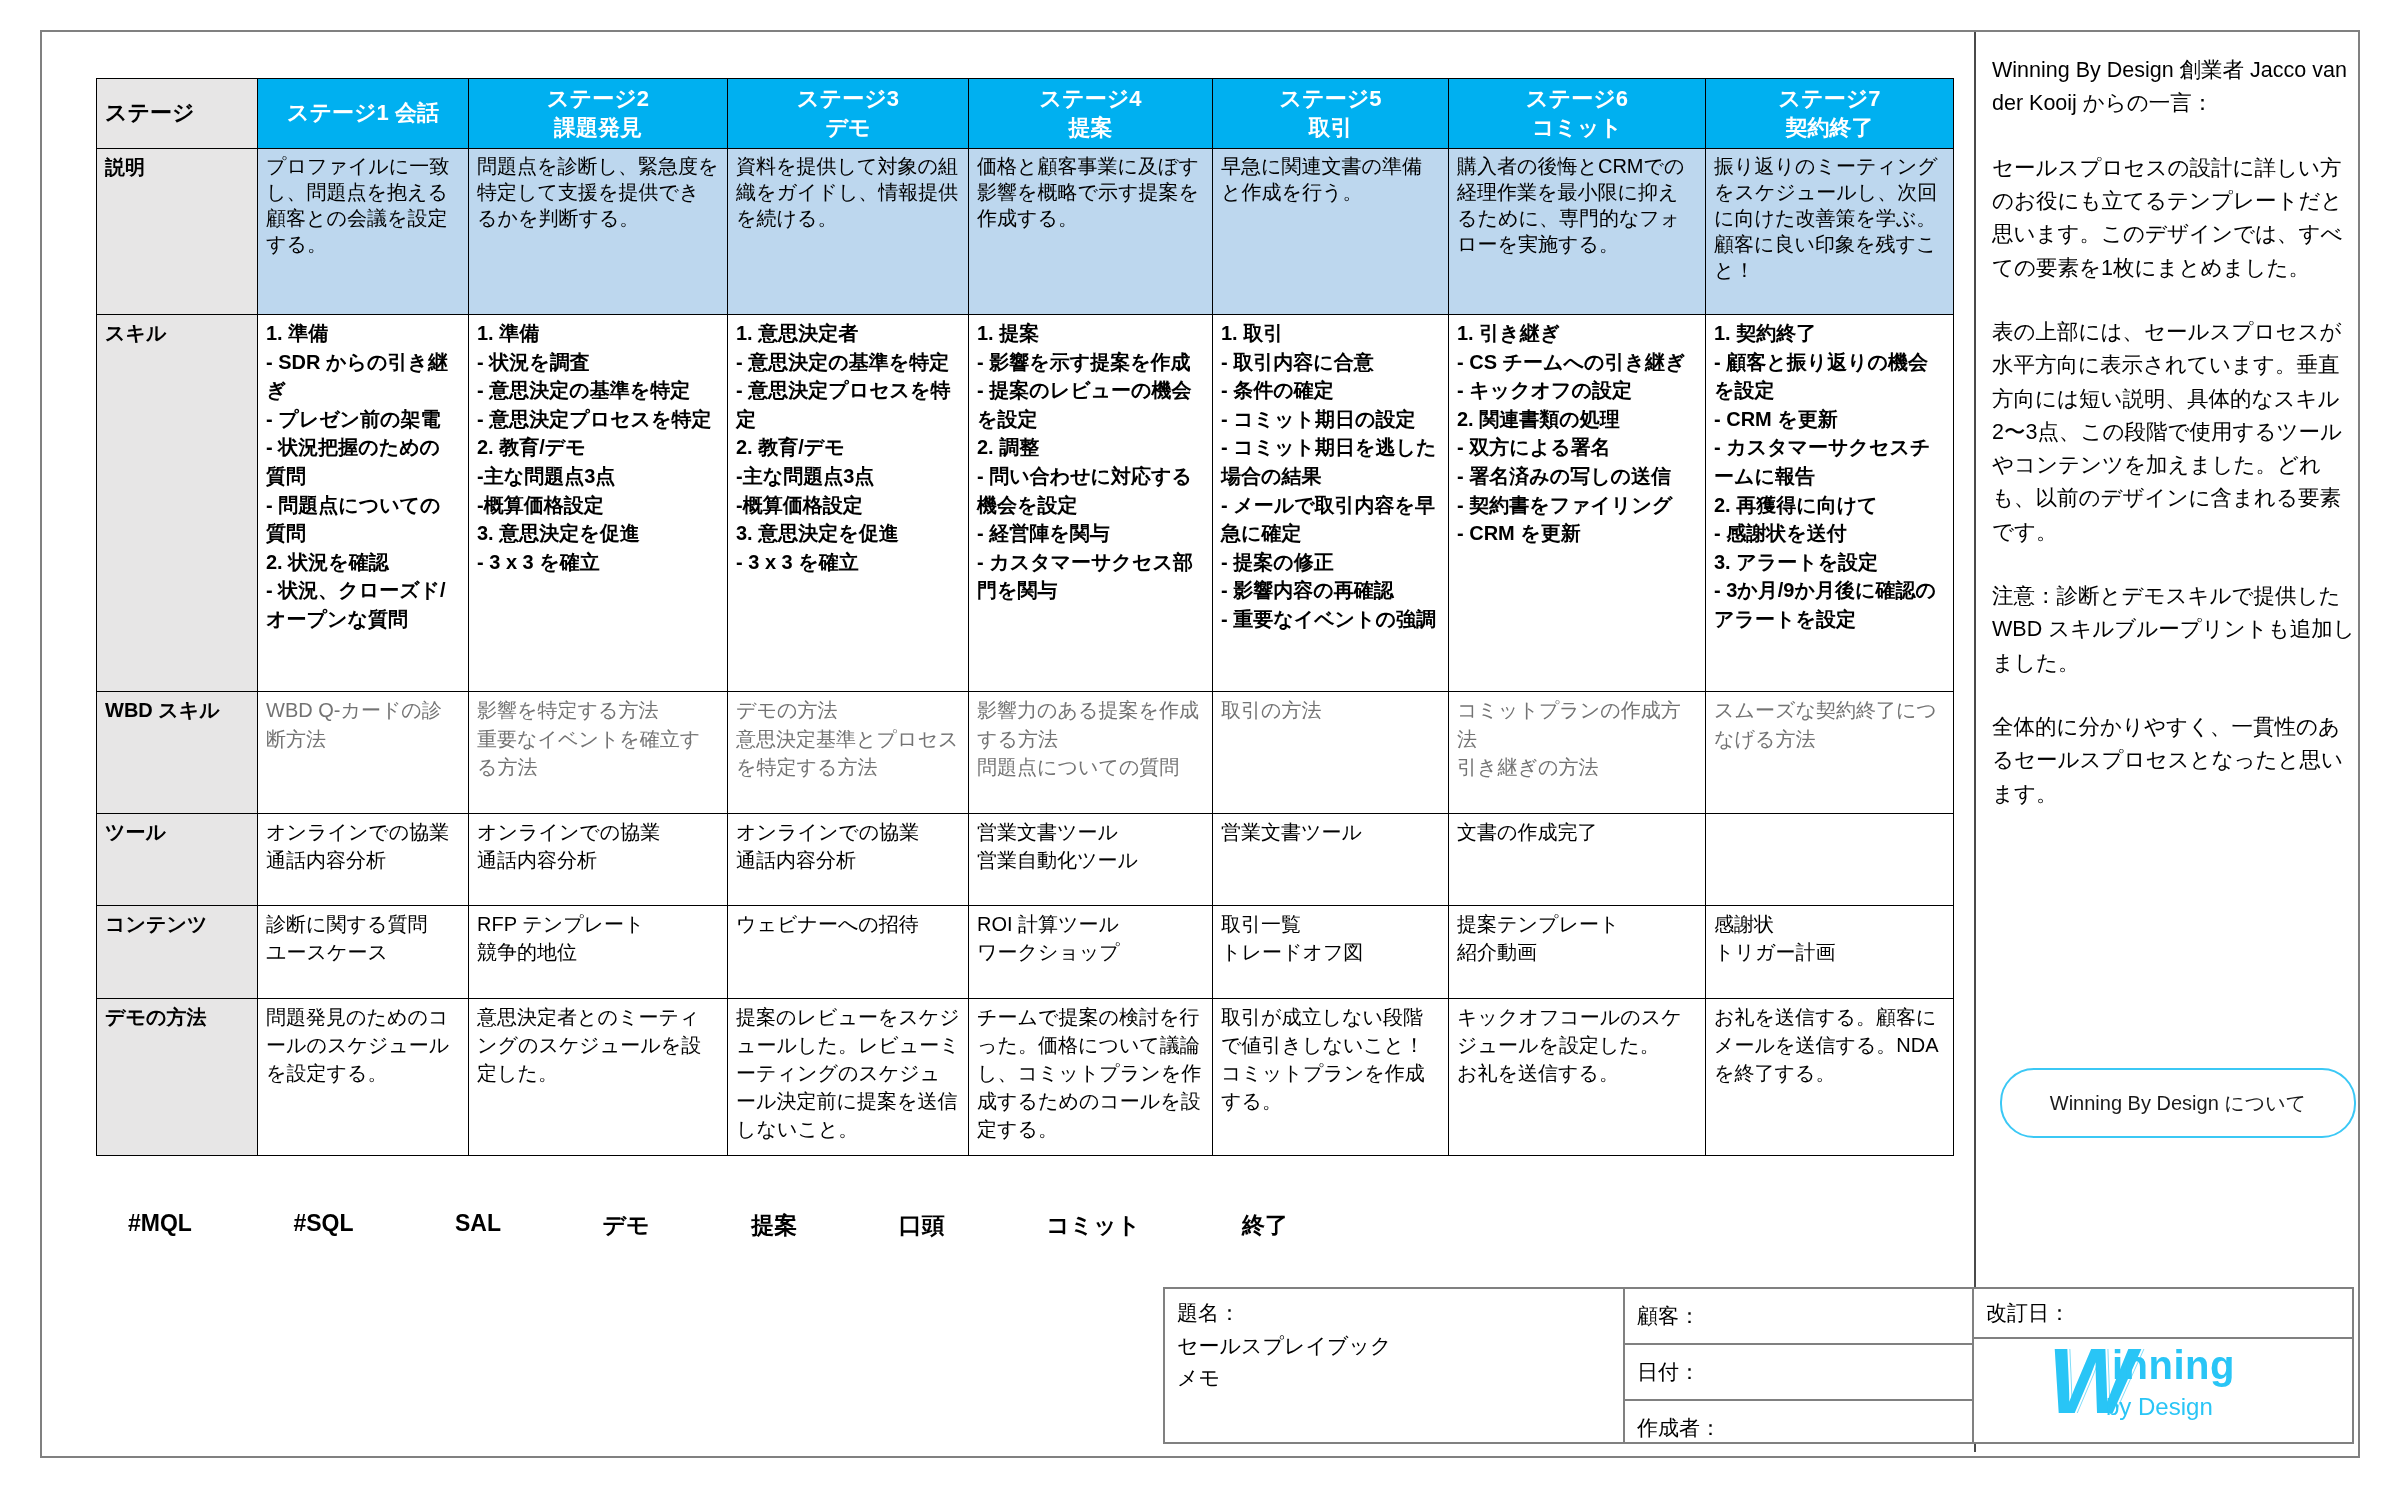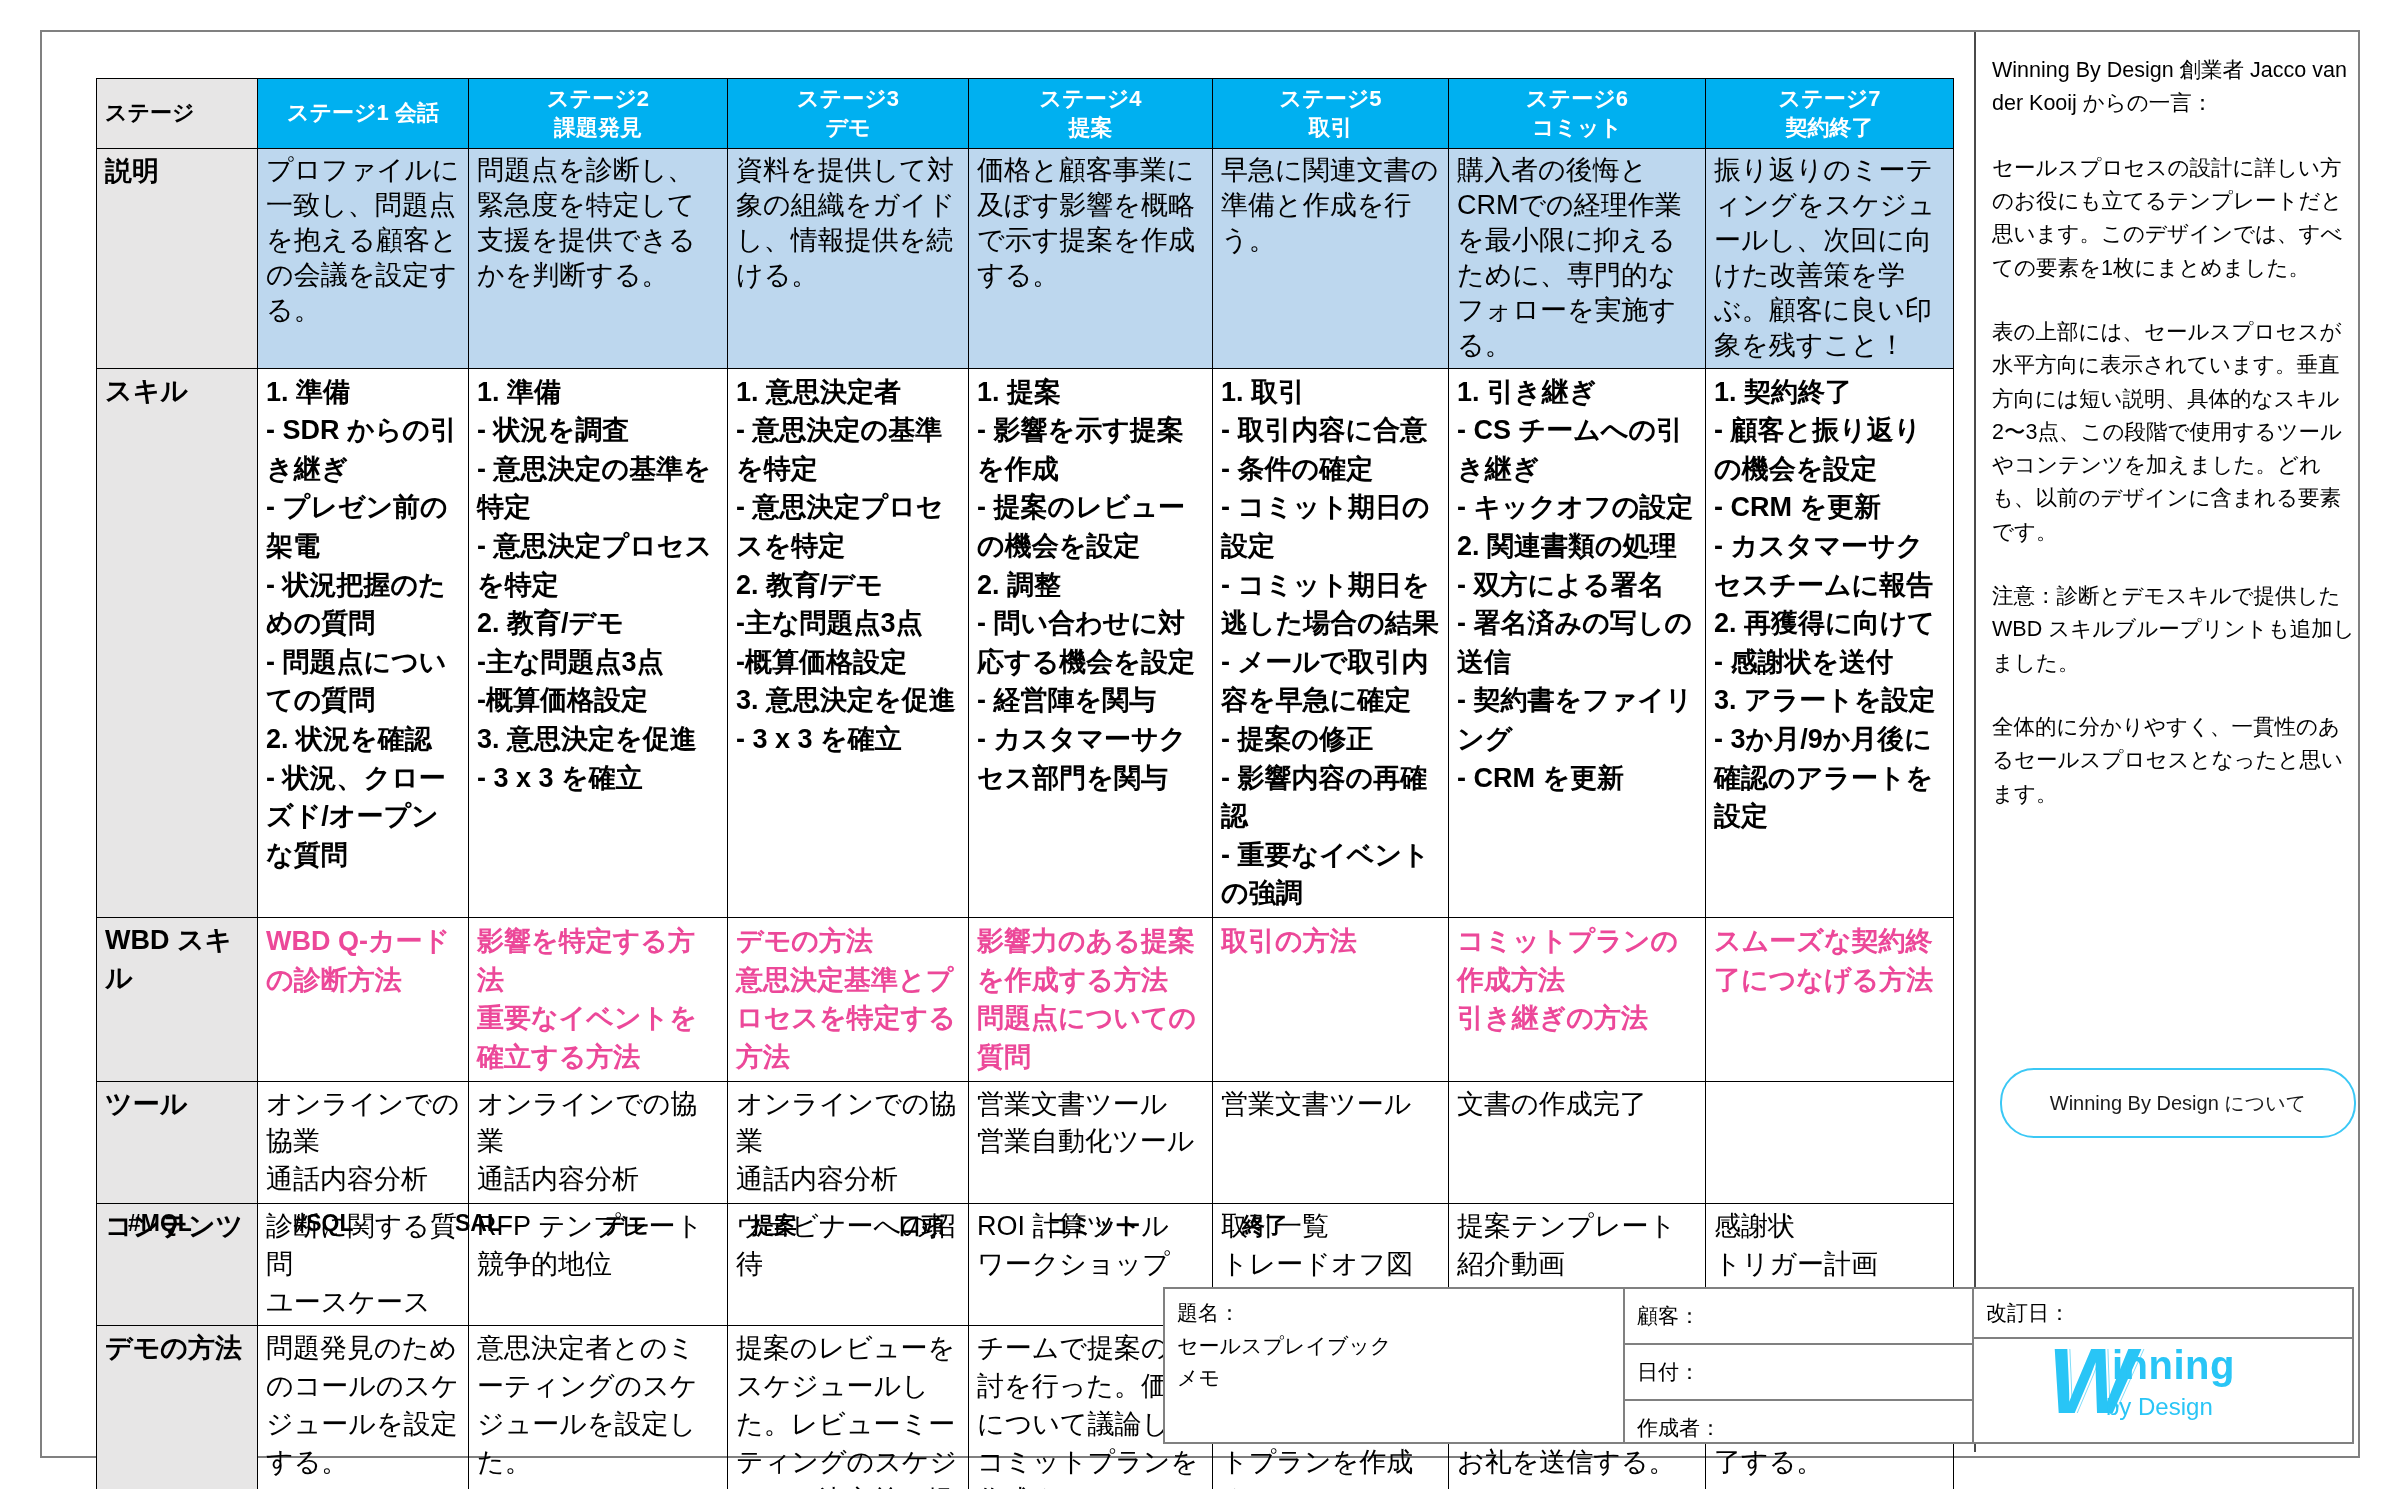--- a/index.html
+++ b/index.html
@@ -8,30 +8,30 @@
   .sheet{position:absolute;left:40px;top:30px;width:2316px;height:1424px;
          border:2px solid #808080;background:#fff;}
   
   .v-divider{position:absolute;left:1932px;top:0;height:1420px;width:0;
              border-left:2px solid #4a4a4a;}
 
   
   table.playbook{border-collapse:collapse;table-layout:fixed;
                  position:absolute;left:34px;top:46px;width:1857px;margin-left:20px;}
   table.playbook td{border:1px solid #000;vertical-align:top;padding:4px 8px;
-                    font-size:27px;line-height:1.4;white-space:pre-line;
+                    font-size:20px;line-height:1.4;white-space:pre-line;
                     overflow:hidden;word-break:break-word;}
   td.rowlabel{background:#e7e6e6;font-weight:bold;vertical-align:middle;
               font-size:22px;white-space:normal;line-height:1.25;}
   tr.r-header td{background:#00b0f0;color:#fff;font-weight:bold;text-align:center;
                  vertical-align:middle;font-size:22px;line-height:1.3;}
   tr.r-header td.rowlabel{background:#e7e6e6;color:#000;text-align:left;}
   tr.r-desc td:not(.rowlabel){background:#bdd7ee;line-height:1.3;}
   tr.r-skills td:not(.rowlabel){font-weight:bold;line-height:1.43;}
-  tr.r-wbd td:not(.rowlabel){color:#ec4899;font-weight:bold;line-height:1.43;}
+  tr.r-wbd td:not(.rowlabel){color:#737373;font-weight:normal;line-height:1.43;}
 
   
   .funnel{position:absolute;left:86px;top:1178px;width:1160px;display:flex;
           justify-content:space-between;font-size:23px;font-weight:bold;}
   .funnel span{white-space:nowrap;}
 
   
   .sidebar{position:absolute;left:1950px;top:22px;width:366px;font-size:21.5px;
            line-height:1.55;}
   .sidebar p{margin:0 0 31px 0;}

